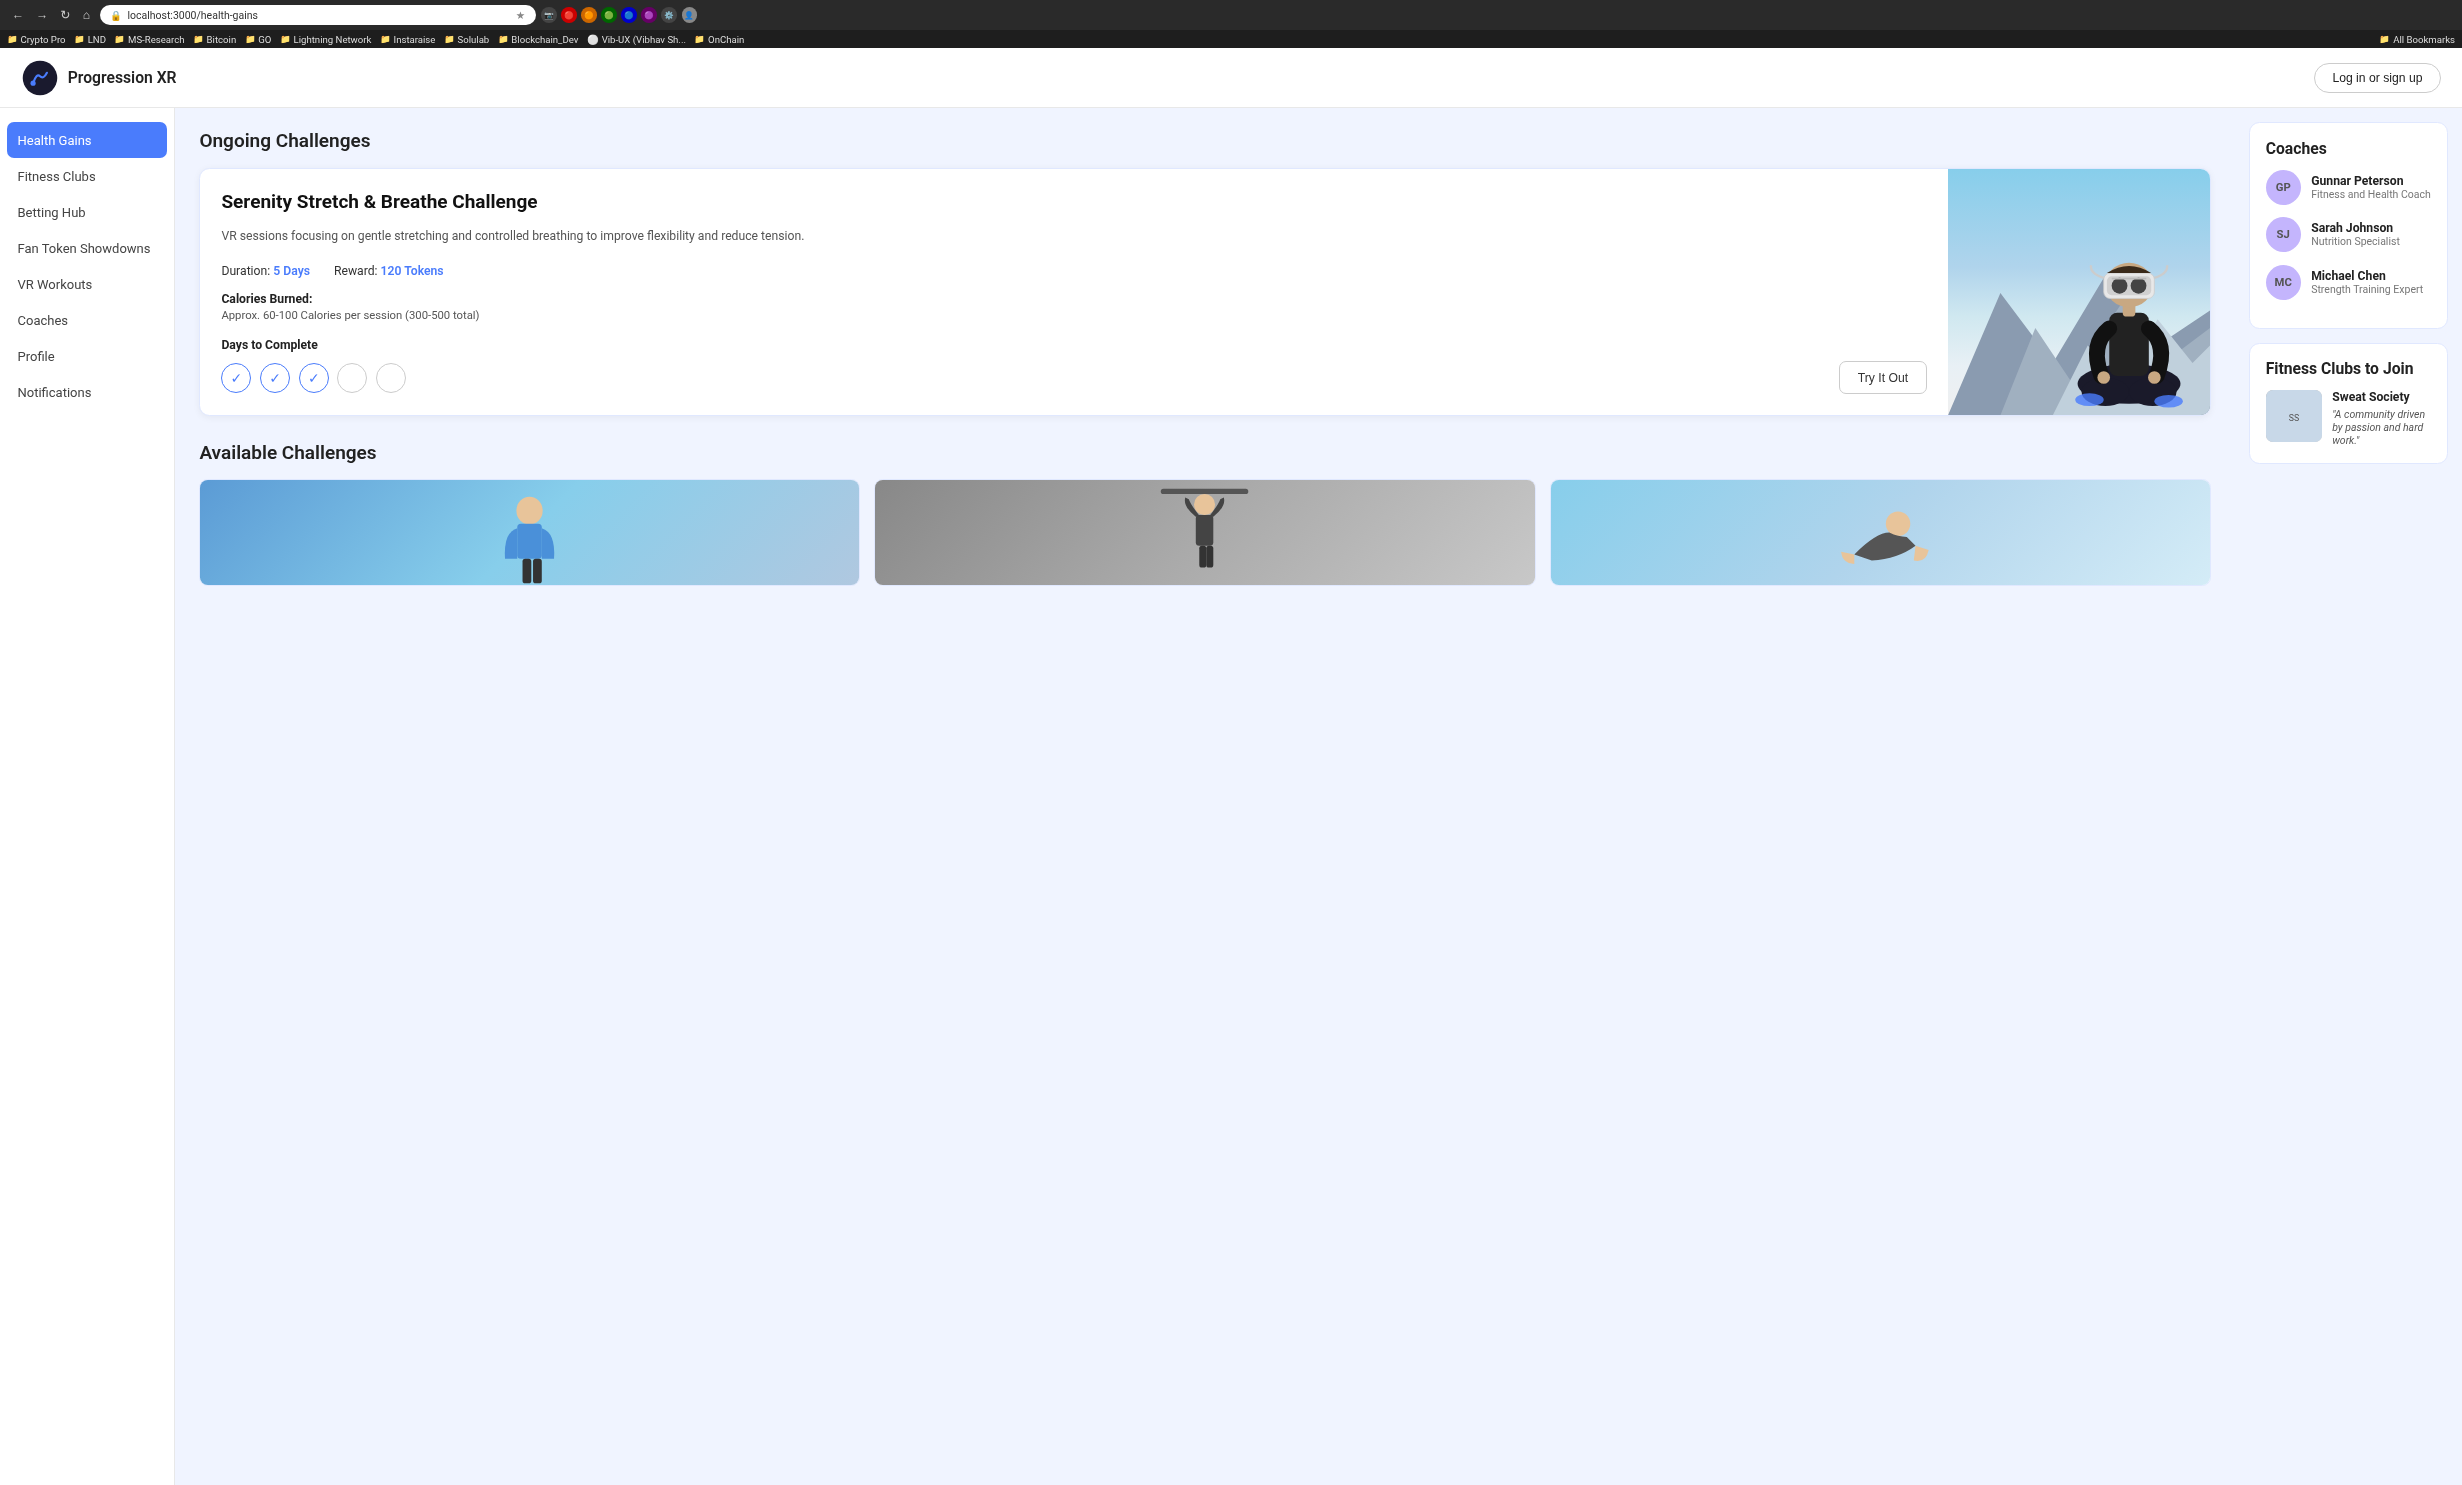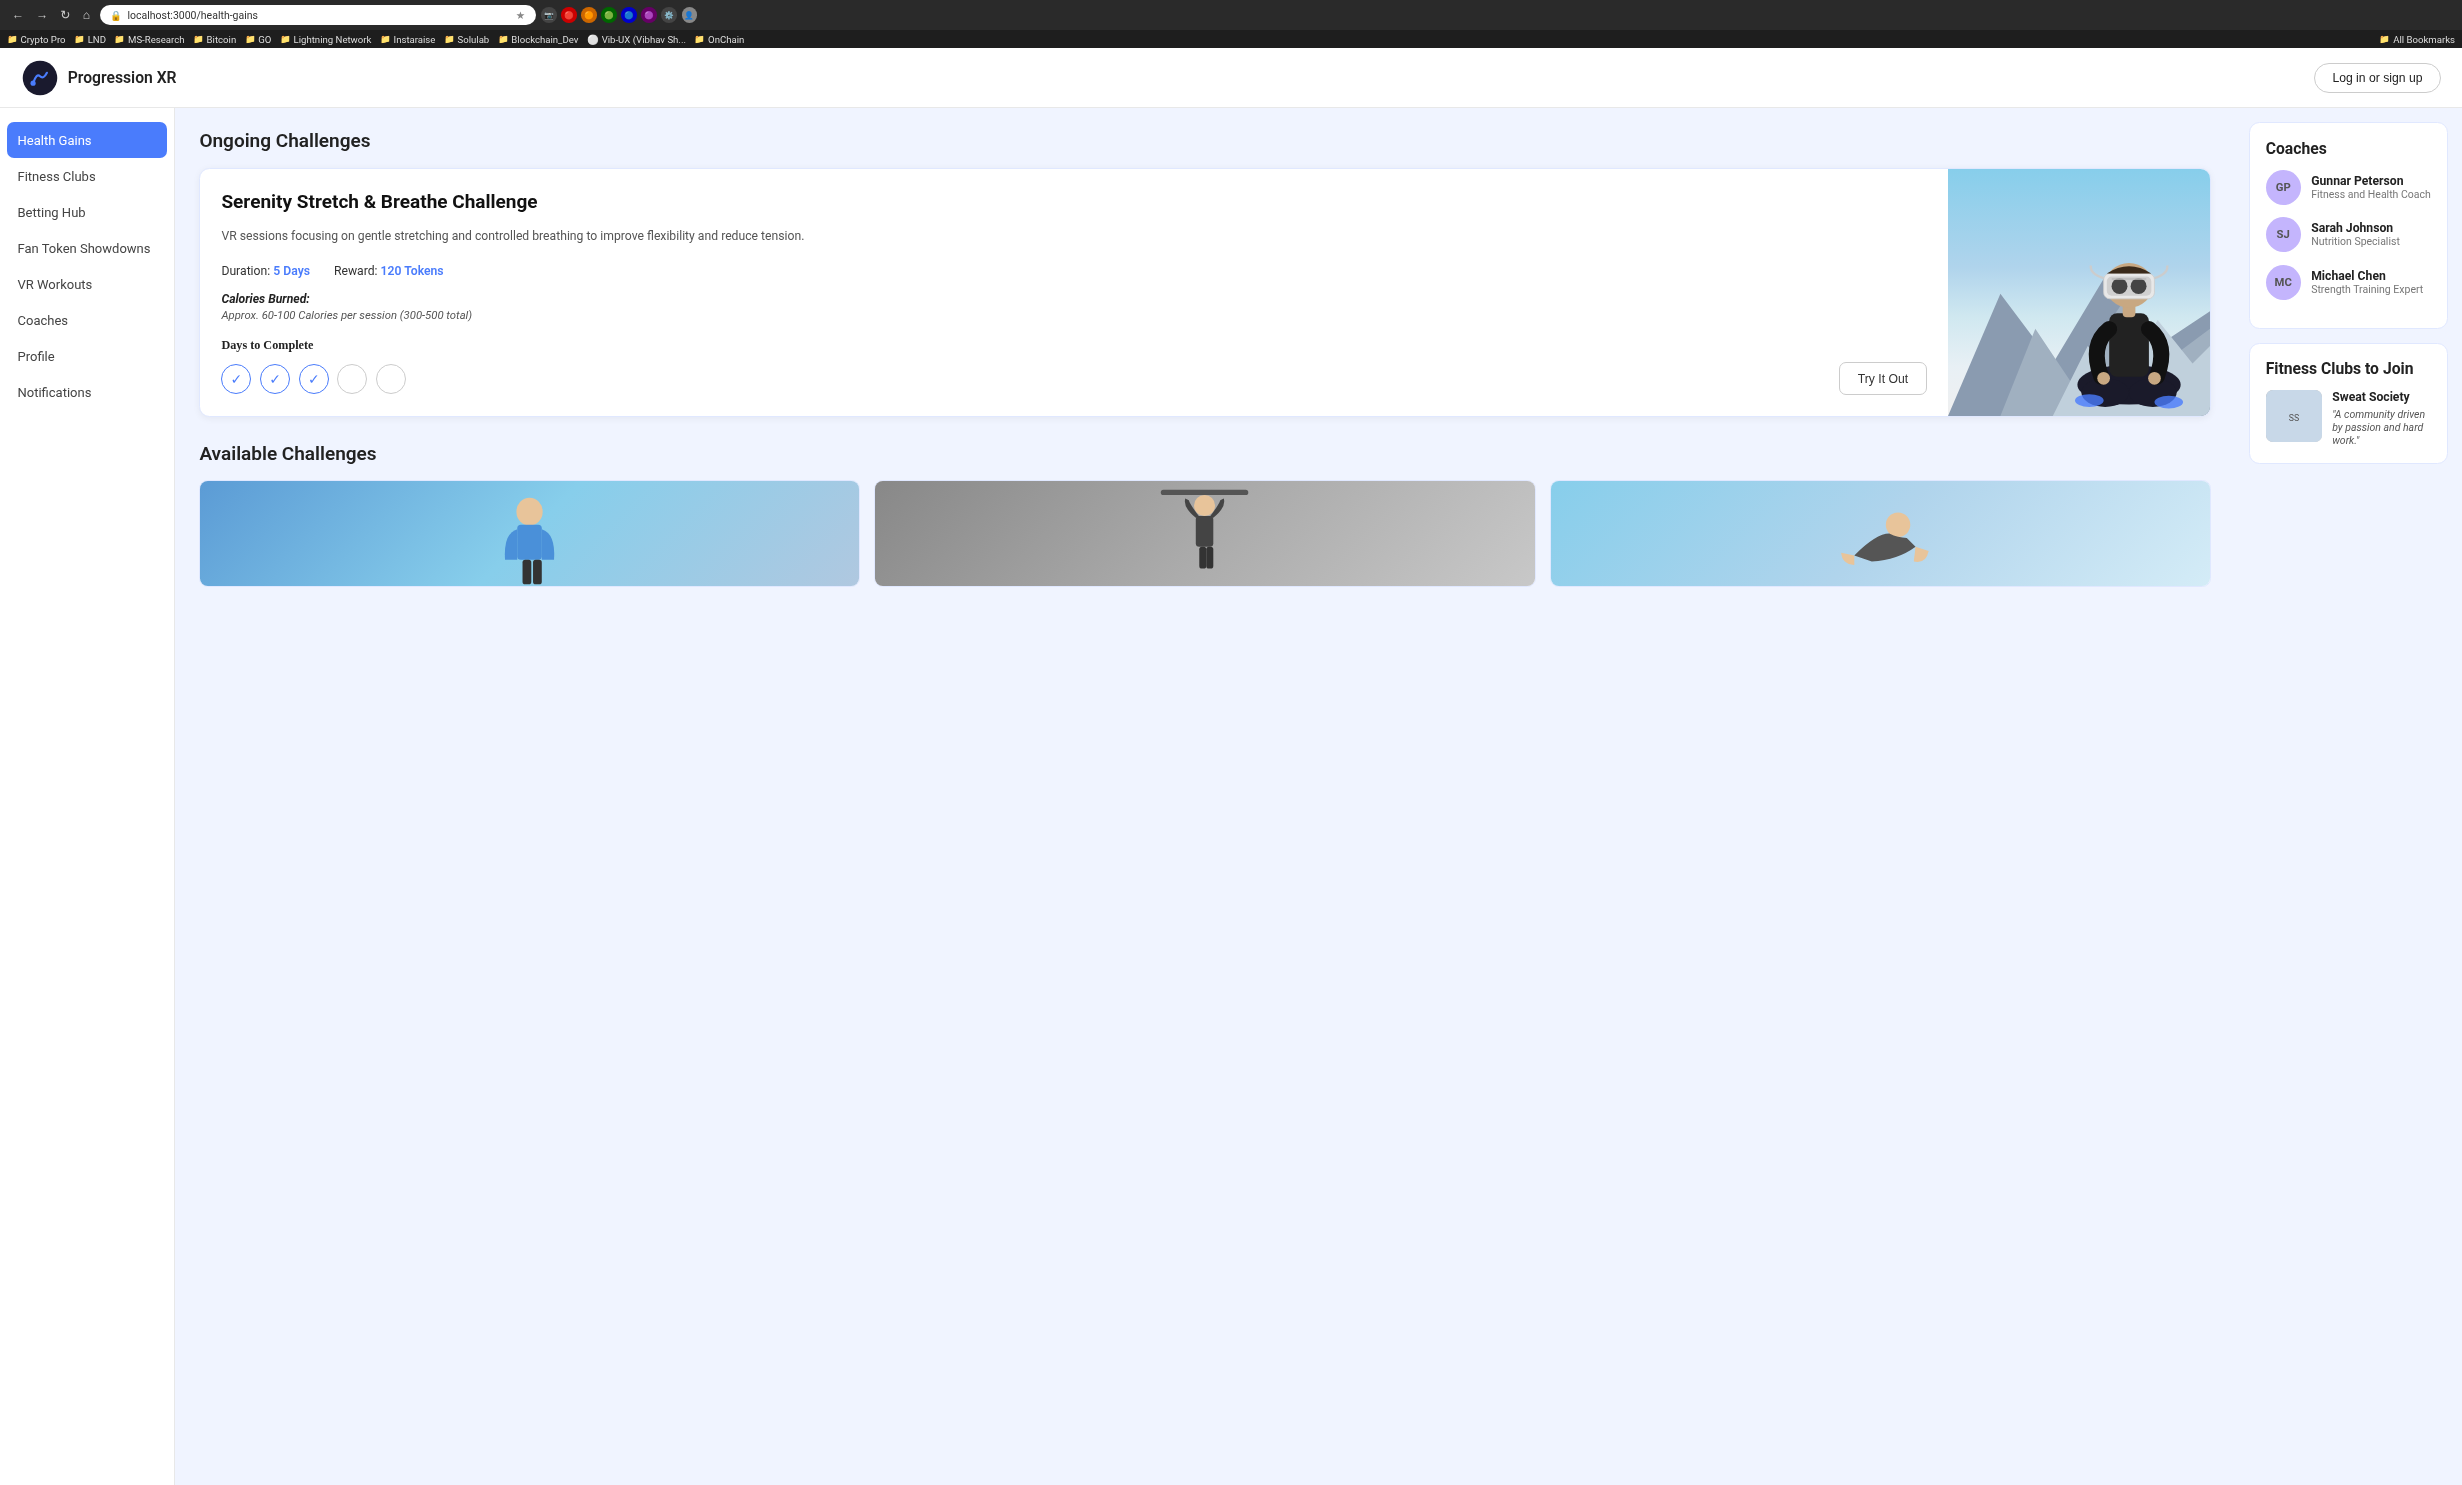--- a/index.html
+++ b/index.html
@@ -41,25 +41,25 @@
     .section-title { font-size: 19px; font-weight: 600; color: #222; margin-bottom: 15.7px; }
 
     
     .challenge-card { background: #fff; border-radius: 10.5px; overflow: hidden; display: flex; margin-bottom: 24.4px; border: 0.9px solid #e0e8ff; box-shadow: 0 1.7px 7px rgba(0,0,0,0.05); }
     .challenge-info { padding: 21px; flex: 1; }
     .challenge-title { font-size: 19px; font-weight: 700; color: #111; margin-bottom: 12.2px; line-height: 1.3; }
     .challenge-desc { font-size: 12.2px; color: #555; line-height: 1.6; margin-bottom: 17.5px; }
     .challenge-meta { display: flex; gap: 24px; margin-bottom: 14px; }
     .meta-item { font-size: 12.2px; color: #333; }
     .meta-value { color: #4a7cfc; font-weight: 600; }
-    .calories-section { margin-bottom: 15.7px; font-style: italic; }
+    .calories-section { margin-bottom: 15.7px; }
     .calories-title { font-weight: 700; font-size: 12.2px; color: #222; margin-bottom: 3.5px; }
     .calories-text { font-size: 11.3px; color: #555; }
     .days-section { }
-    .days-title { font-weight: 700; font-size: 12.2px; color: #222; margin-bottom: 8.7px; font-family: Liberation Serif, serif; }
+    .days-title { font-weight: 700; font-size: 12.2px; color: #222; margin-bottom: 8.7px; }
     .days-row { display: flex; align-items: center; gap: 8.7px; }
     .day-circle { width: 30px; height: 30px; border-radius: 50%; border: 1.7px solid #4a7cfc; display: flex; align-items: center; justify-content: center; font-size: 14px; color: #4a7cfc; }
     .day-circle.empty { border: 1.7px solid #ccc; color: transparent; }
     .try-btn { margin-left: auto; background: #fff; border: 0.9px solid #ccc; border-radius: 7px; padding: 8.7px 17.5px; font-size: 12.2px; cursor: pointer; color: #333; }
     .challenge-image { width: 262px; flex-shrink: 0; overflow: hidden; }
 
     
     .available-title { font-size: 19px; font-weight: 600; color: #222; margin-bottom: 15.7px; }
     .available-grid { display: grid; grid-template-columns: repeat(3, 1fr); gap: 14px; }
     .avail-card { background: #fff; border-radius: 8.7px; overflow: hidden; border: 0.9px solid #e0e8ff; }

